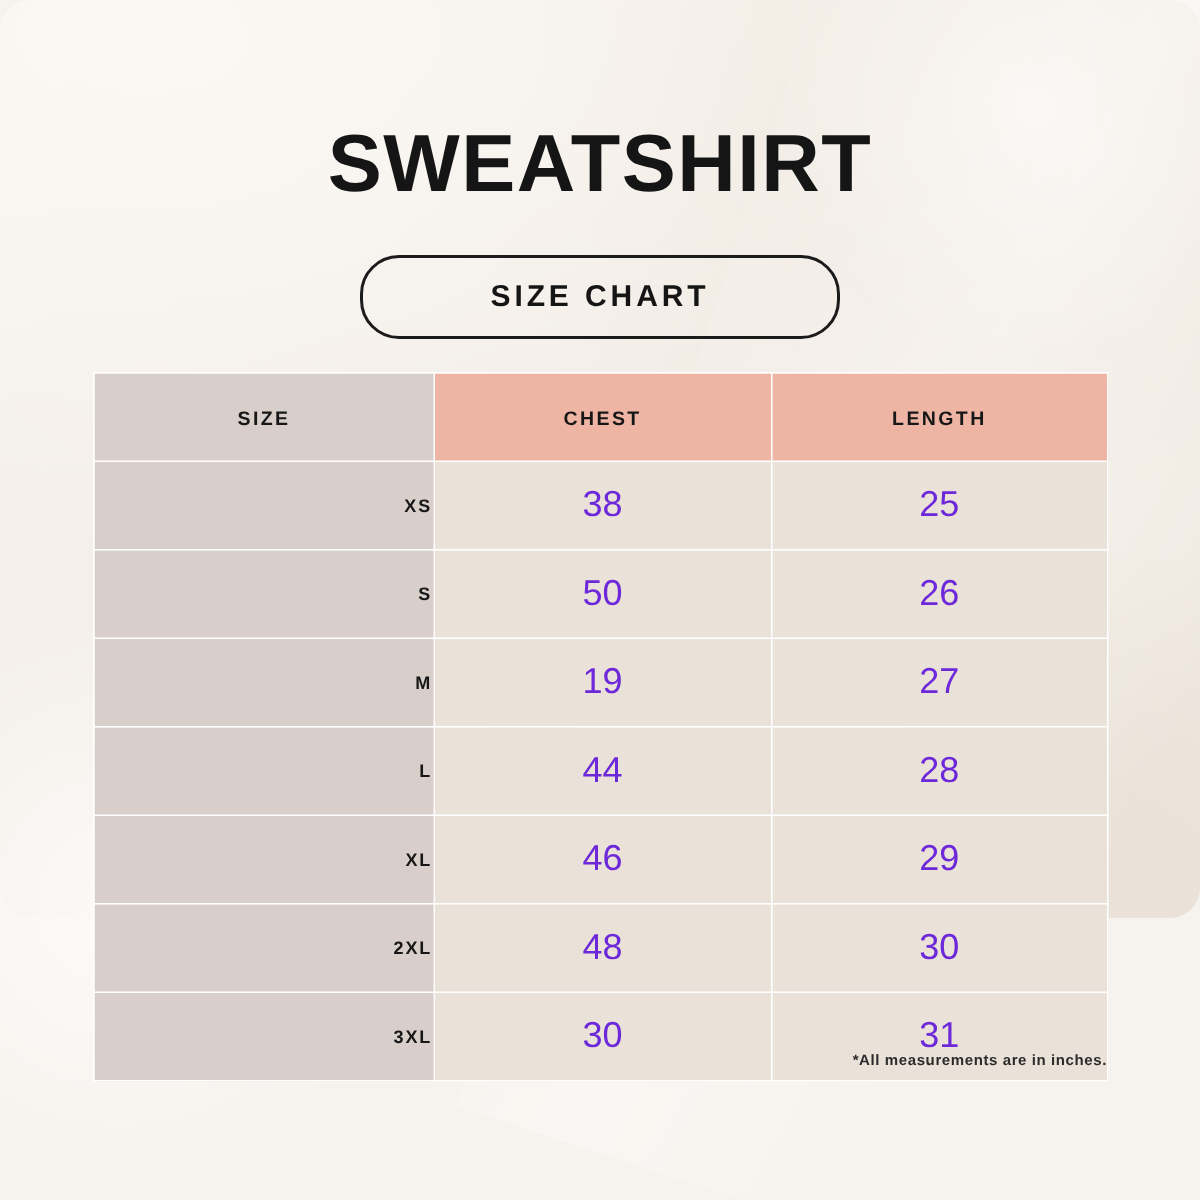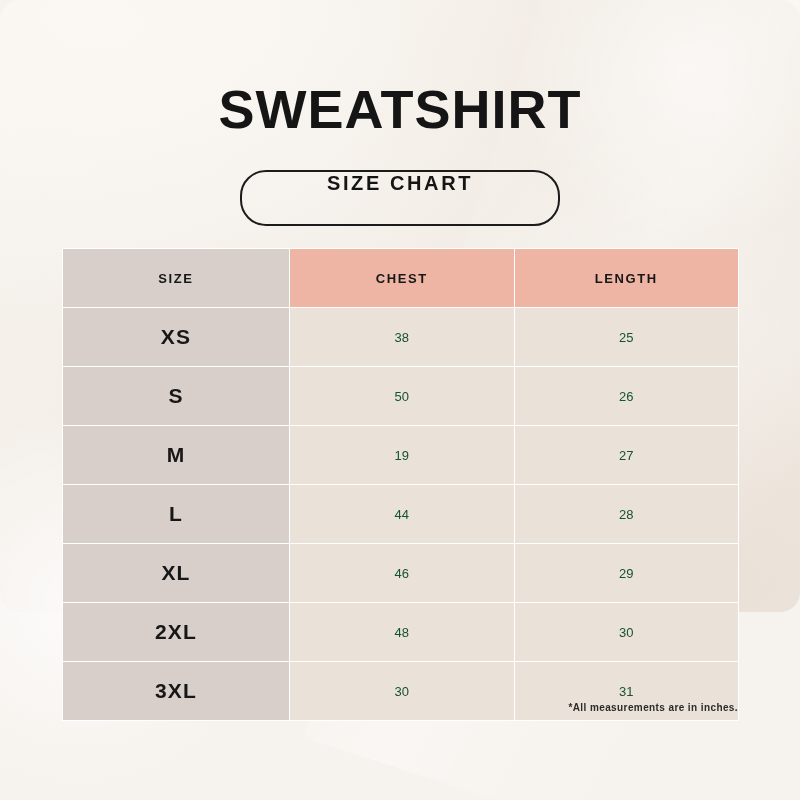--- a/index.html
+++ b/index.html
@@ -63,21 +63,21 @@
   .pill {
     position: absolute;
     top: 170px;
     left: 50%;
     transform: translateX(-50%);
     width: 316px;
     height: 52px;
     border: 2px solid #1b1b1b;
     border-radius: 26px;
     display: flex;
-    align-items: flex-start;
+    align-items: center;
     justify-content: center;
     font-size: 20px;
     font-weight: bold;
     letter-spacing: 2.6px;
     color: #151515;
   }
 
   .table-wrap {
     position: absolute;
     left: 62px;
@@ -104,29 +104,30 @@
     font-weight: bold;
     letter-spacing: 1.6px;
     color: #171717;
     height: 62px;
   }
   th.head-size { background: #d8cfcb; }
   th.head-measure { background: #eeb4a4; }
 
   tbody td.size-cell {
     background: #d8cfcb;
-    font-size: 21px;
+    font-size: 12px;
     font-weight: bold;
     letter-spacing: 1.2px;
     color: #171717;
+    text-align: right;
   }
   tbody td.val-cell {
     background: #eae2d8;
-    font-size: 13px;
-    color: #14532d;
+    font-size: 24px;
+    color: #6d28d9;
     margin-left: 16px;
   }
 
   .footnote {
     position: absolute;
     top: 702px;
     right: 62px;
     font-size: 10px;
     letter-spacing: 0.4px;
     color: #2b2b2b;

